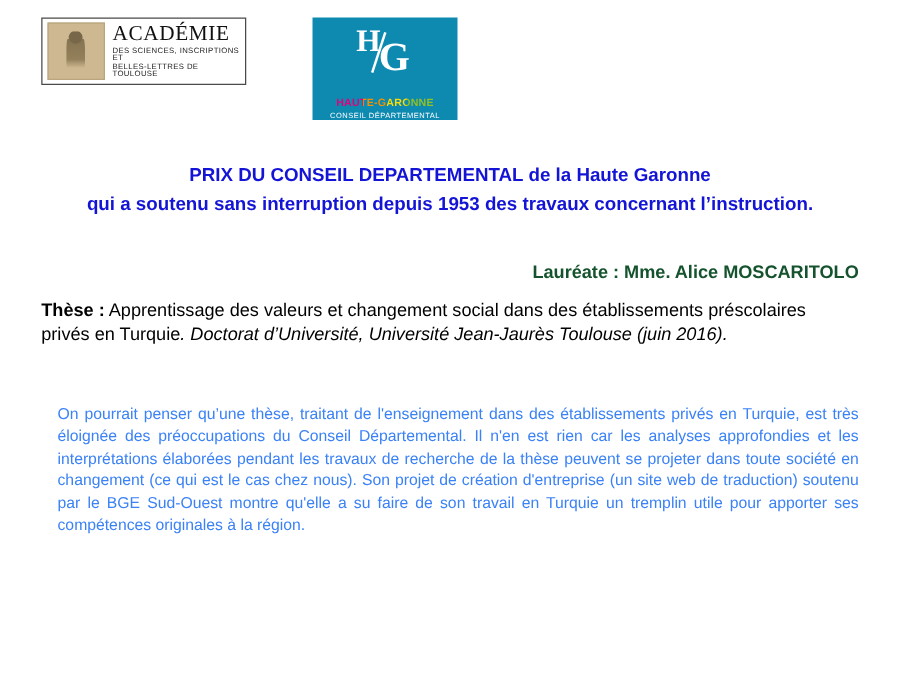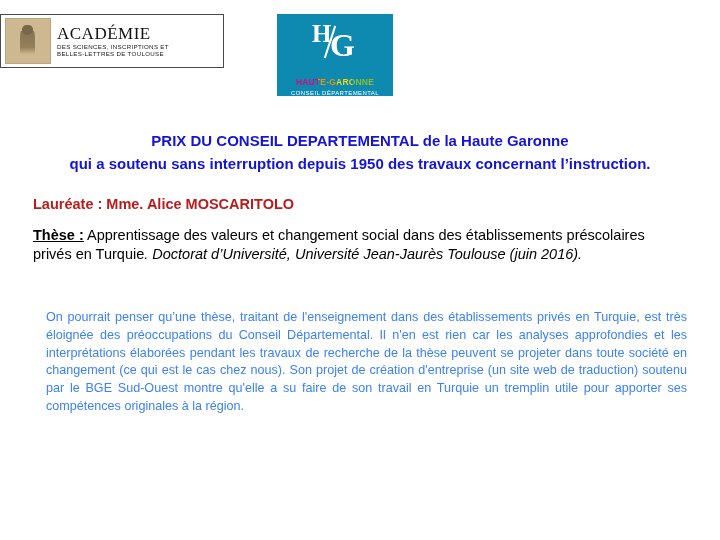--- a/index.html
+++ b/index.html
@@ -24,21 +24,22 @@
 
   
   .logos {
     display: flex;
     align-items: flex-start;
     padding: 14px 0 0 0;
     height: 96px;
     box-sizing: border-box;
   }
   .logo-academie {
-    width: 224px;
+    margin-left: 33px;
+    width: 164px;
     height: 54px;
     border: 1px solid #4a4a4a;
     background: #ffffff;
     display: flex;
     align-items: center;
     box-sizing: border-box;
   }
   .academie-seal {
     width: 44px;
     height: 44px;
@@ -152,34 +153,34 @@
     color: #1414d6;
     font-weight: bold;
     font-size: 15px;
     line-height: 1.55;
   }
   .headline .l1 { display: block; }
   .headline .l2 { display: block; }
 
   
   .laureate {
-    margin: 20px 33px 0 33px;
+    margin: 34px 33px 0 33px;
     font-size: 14.5px;
     font-weight: bold;
-    color: #b91c1c;
+    color: #14532d;
+    text-align: right;
   }
   .thesis {
     margin: 14px 33px 0 33px;
     font-size: 14.5px;
     line-height: 1.32;
     color: #000000;
   }
   .thesis .label {
     font-weight: bold;
-    text-decoration: underline;
   }
   .thesis .title {
     font-weight: normal;
   }
   .thesis .detail {
     font-style: italic;
   }
 
   .paragraph {
     margin: 45px 33px 0 46px;
@@ -216,21 +217,21 @@
         <span class="g">G</span>
       </div>
       <div class="hg-haute">HAUTE-GARONNE</div>
       <div class="hg-conseil">CONSEIL DÉPARTEMENTAL</div>
     </div>
 
   </div>
 
   <div class="headline">
     <span class="l1">PRIX DU CONSEIL DEPARTEMENTAL de la Haute Garonne</span>
-    <span class="l2">qui a soutenu sans interruption depuis 1950 des travaux concernant l’instruction.</span>
+    <span class="l2">qui a soutenu sans interruption depuis 1953 des travaux concernant l’instruction.</span>
   </div>
 
   <div class="laureate">Lauréate : Mme. Alice MOSCARITOLO</div>
 
   <div class="thesis">
     <span class="label">Thèse :</span><span class="title"> Apprentissage des valeurs et changement social dans des établissements préscolaires privés en Turquie</span><span class="detail">. Doctorat d’Université, Université Jean-Jaurès Toulouse (juin 2016).</span>
   </div>
 
   <div class="paragraph">On pourrait penser qu’une thèse, traitant de l'enseignement dans des établissements privés en Turquie, est très éloignée des préoccupations du Conseil Départemental. Il n'en est rien car les analyses approfondies et les interprétations élaborées pendant les travaux de recherche de la thèse peuvent se projeter dans toute société en changement (ce qui est le cas chez nous). Son projet de création d'entreprise (un site web de traduction) soutenu par le BGE Sud-Ouest montre qu'elle a su faire de son travail en Turquie un tremplin utile pour apporter ses compétences originales à la région.</div>
 

